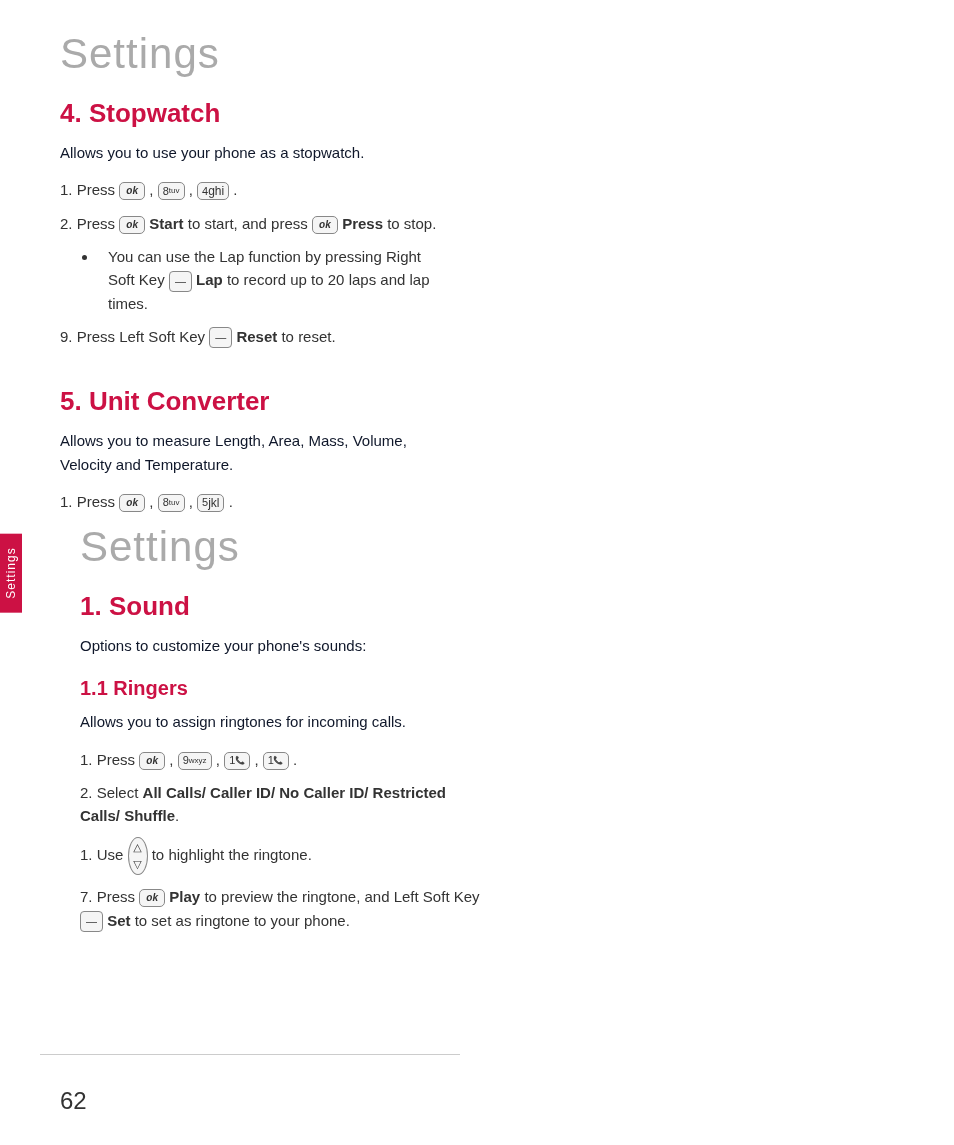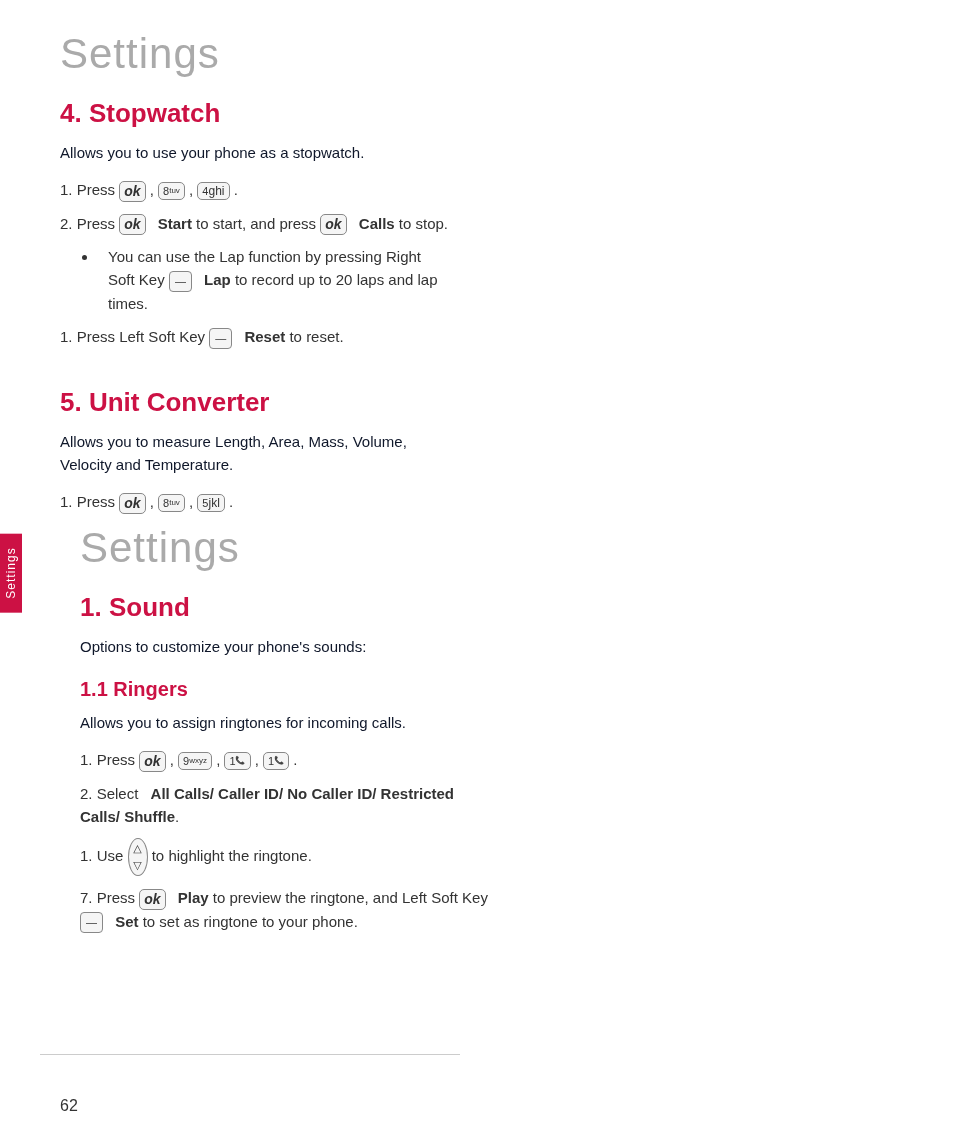--- a/index.html
+++ b/index.html
@@ -95,21 +95,21 @@
       background: #f5f5f5;
       min-width: 26px;
       min-height: 18px;
       vertical-align: middle;
       line-height: 1.2;
       font-weight: normal;
       white-space: nowrap;
     }
 
     .key-btn-ok {
-      font-size: 14px;
+      font-size: 10px;
       font-style: italic;
       font-weight: bold;
       color: #333;
     }
 
     .soft-key-btn {
       display: inline-flex;
       align-items: center;
       justify-content: center;
       border: 1.5px solid #888;
@@ -133,21 +133,20 @@
       font-size: 11px;
       color: #333;
       background: #f5f5f5;
       min-width: 20px;
       min-height: 18px;
       vertical-align: middle;
     }
 
     .bold {
       font-weight: bold;
-      margin-left: 8px;
     }
 
     
     .side-tab {
       position: absolute;
       left: 0;
       top: 50%;
       transform: translateY(-50%);
       width: 22px;
       background: #cc1144;
@@ -158,21 +157,21 @@
       transform: translateY(-50%) rotate(180deg);
       padding: 14px 4px;
       letter-spacing: 1px;
       z-index: 10;
     }
 
     .page-number {
       position: absolute;
       bottom: 30px;
       left: 60px;
-      font-size: 16px;
+      font-size: 24px;
       color: #333;
     }
 
     .divider-line {
       border: none;
       border-top: 1px solid #ccc;
       margin: 10px 0 20px 0;
     }
 
     .right-settings-title {
@@ -214,33 +213,33 @@
 
       <div class="step">
         <span>2. Press </span>
         <span class="key-btn">
             <span class="key-btn-ok">ok</span>
           </span>
         <span> <span class="bold">Start</span> to start, and press </span>
         <span class="key-btn">
             <span class="key-btn-ok">ok</span>
           </span>
-        <span> <span class="bold">Calls</span> to stop.</span>
+        <span> <span class="bold">Press</span> to stop.</span>
       </div>
 
       <ul class="bullets">
         <li class="bullet-item">
           You can use the Lap function by pressing Right Soft Key
           <span class="soft-key-btn">—</span>
           <span class="bold"> Lap</span> to record up to 20 laps and lap times.
         </li>
       </ul>
 
       <div class="step">
-        <span>1. Press Left Soft Key </span>
+        <span>9. Press Left Soft Key </span>
         <span class="soft-key-btn">—</span>
         <span> <span class="bold">Reset</span> to reset.</span>
       </div>
     </div>
 
     <div style="height:28px;"></div>
 
     <div>
       <div class="section-title">5. Unit Converter</div>
       <div class="section-body">Allows you to measure Length, Area, Mass, Volume, Velocity and Temperature.</div>

